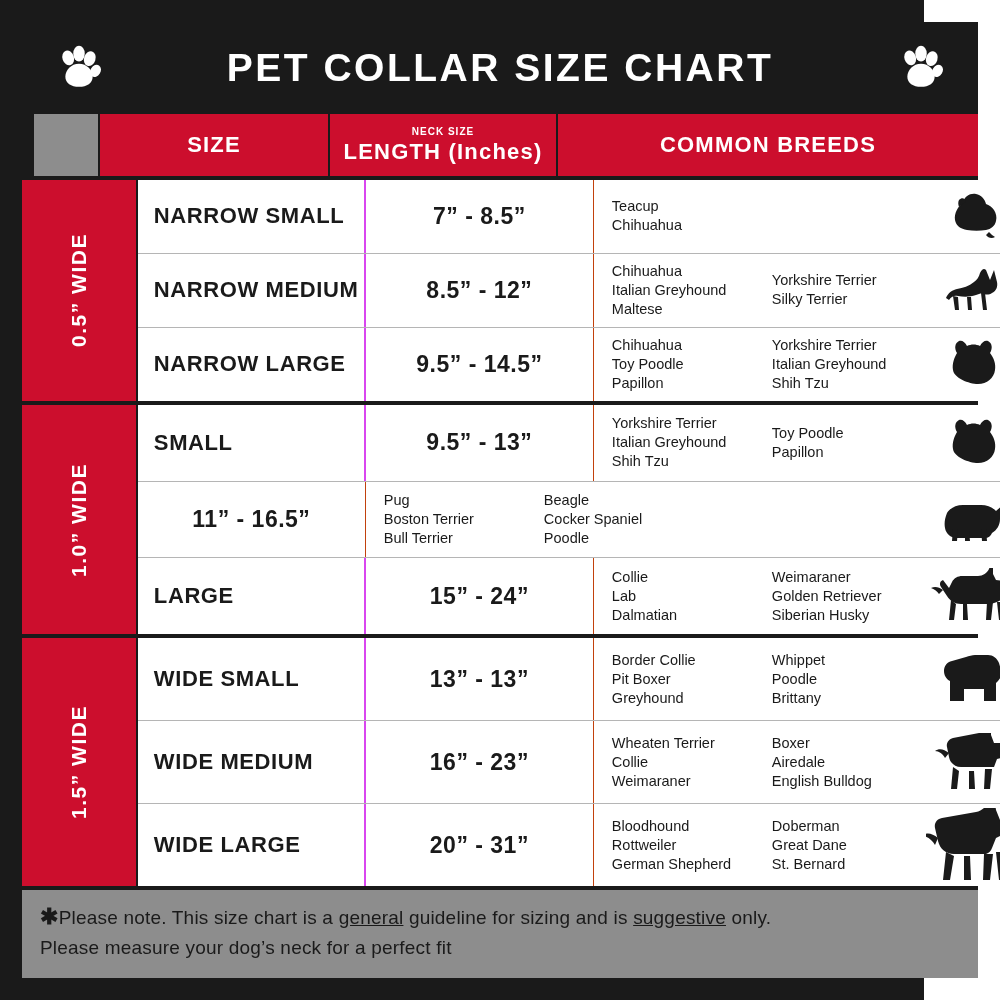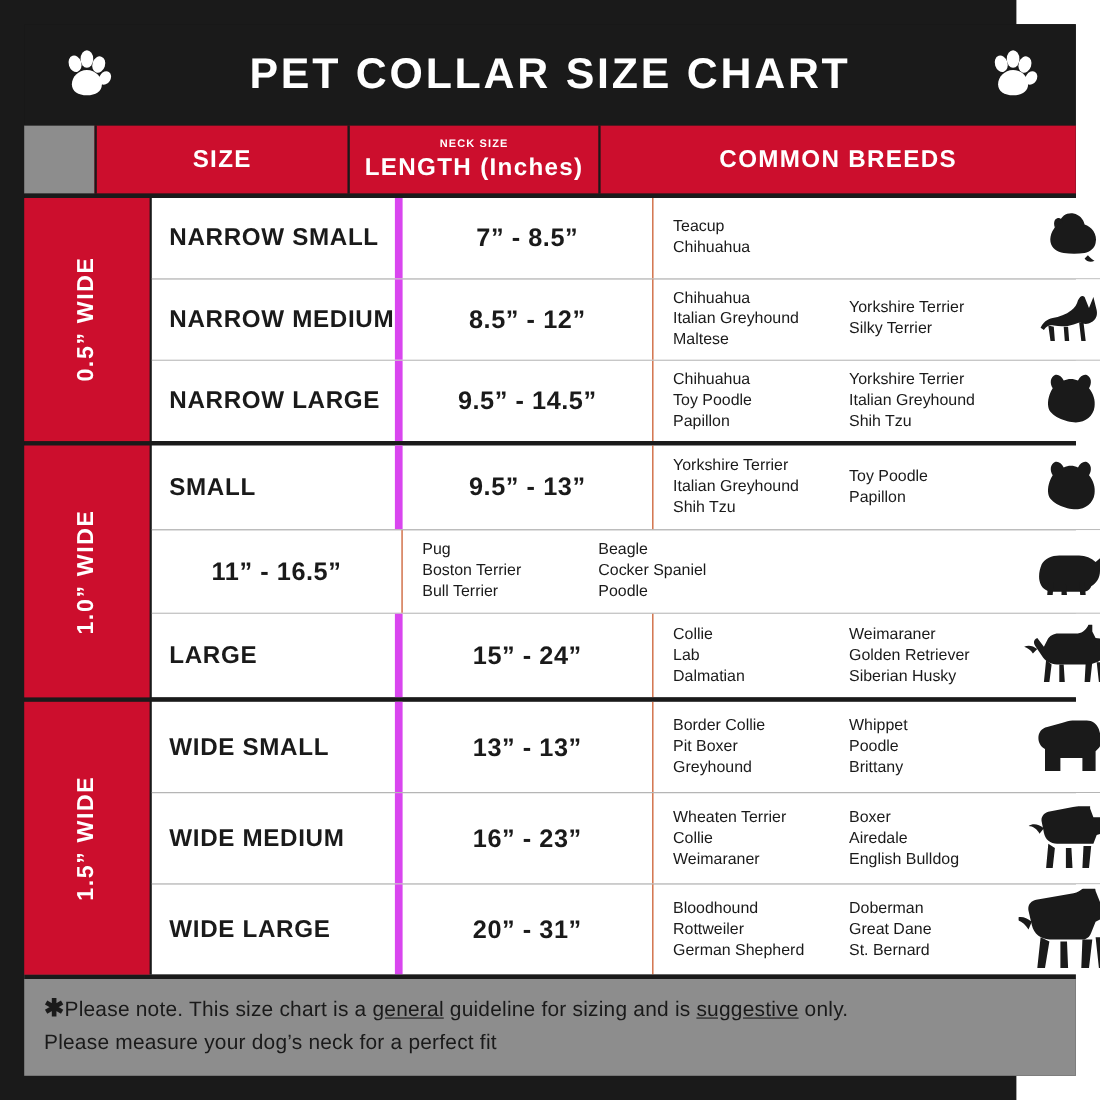--- a/index.html
+++ b/index.html
@@ -61,20 +61,21 @@
   .table {
     flex: 1 1 auto;
     display: flex;
     flex-direction: column;
     background: #1a1a1a;
   }
   .thead {
     display: flex;
     height: 62px;
     flex: 0 0 auto;
+    margin-left: 12px;
   }
   .th-corner {
     width: 64px;
     background: #8d8d8d;
     flex: 0 0 64px;
   }
   .th {
     background: #cc0e2d;
     color: #ffffff;
     display: flex;
@@ -138,21 +139,21 @@
 
   .cell-size {
     flex: 0 0 228px;
     display: flex;
     align-items: center;
     padding-left: 16px;
     font-size: 22px;
     font-weight: bold;
     color: #1a1a1a;
     letter-spacing: 0.6px;
-    border-right: 7px solid #d946ef;
+    border-right: 2px solid #d946ef;
     box-sizing: border-box;
   }
   .cell-length {
     flex: 0 0 228px;
     display: flex;
     align-items: center;
     justify-content: center;
     font-size: 23px;
     font-weight: bold;
     color: #1a1a1a;

